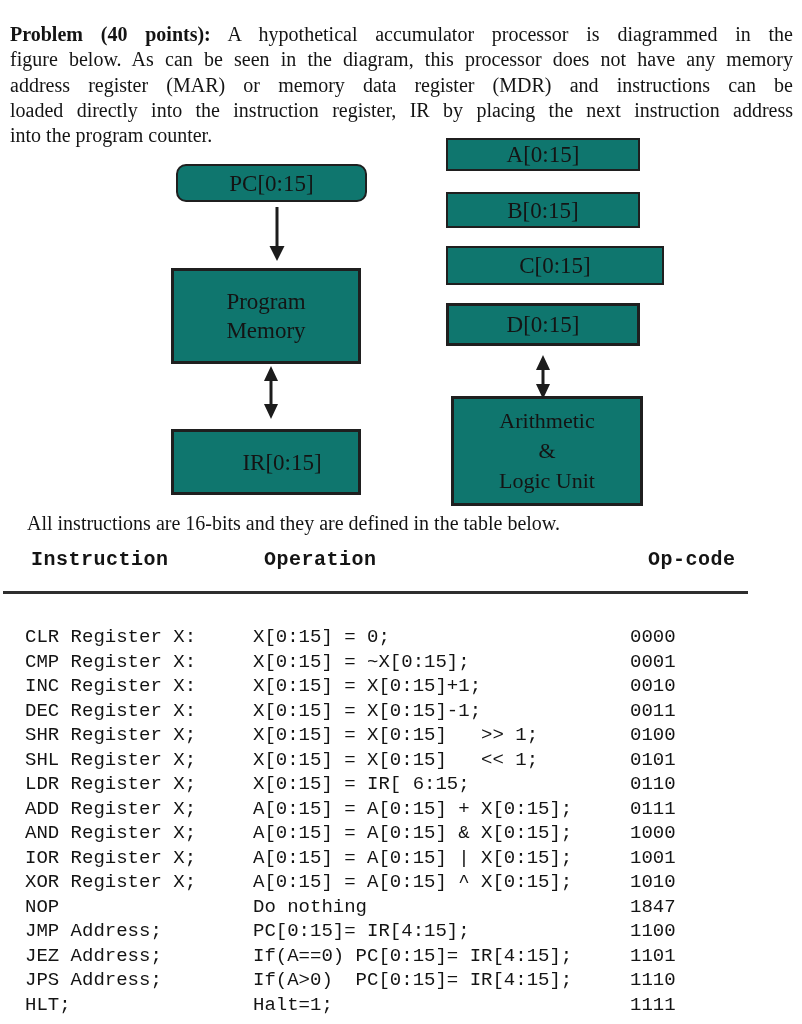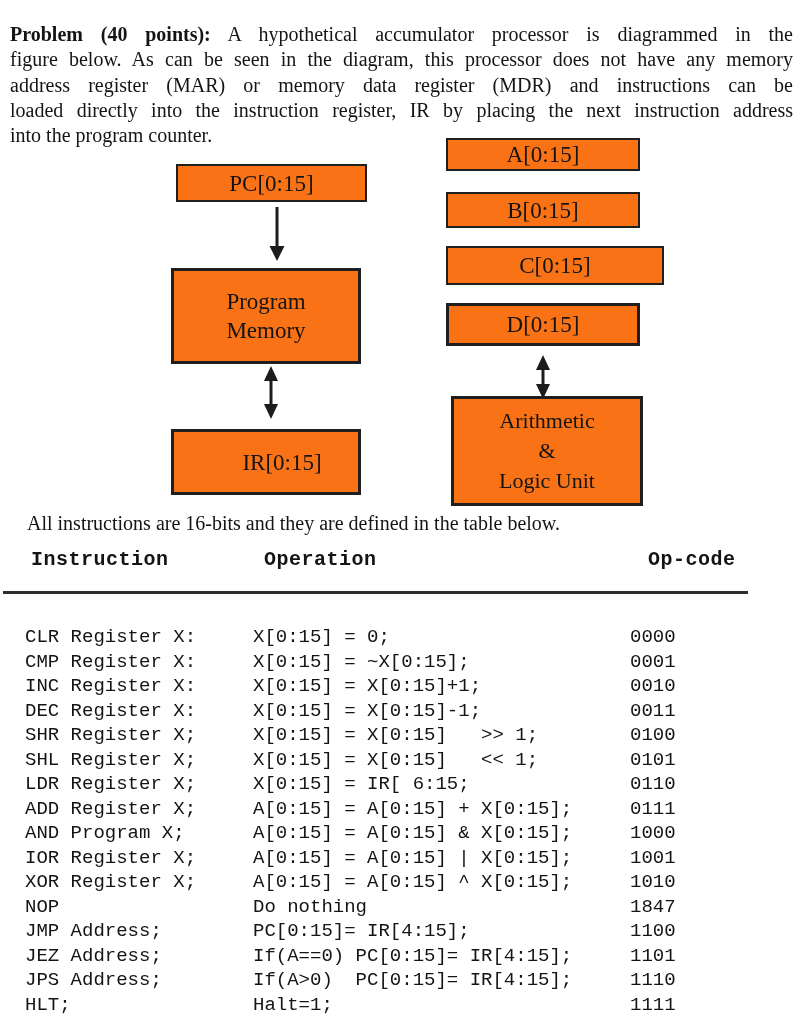--- a/index.html
+++ b/index.html
@@ -9,21 +9,21 @@
   
   .intro{position:absolute;left:10px;top:22px;width:783px;
          font-size:20px;line-height:25.3px;}
   .intro .jline{text-align:justify;text-align-last:justify;}
   .intro .lastline{text-align:left;}
   .bold{font-weight:bold;}
 
   
   .box{position:absolute;box-sizing:border-box;border:2px solid #1f1f1f;
        display:flex;flex-direction:column;align-items:center;justify-content:center;
-       font-size:23px;text-align:center;background:#f97316;line-height:29px;}
+       font-size:23px;text-align:center;background:#0f766e;line-height:29px;}
   .thick{border-width:3px;}
   svg.overlay{position:absolute;left:0;top:0;pointer-events:none;}
 
   
   .note{position:absolute;left:27px;top:512px;font-size:20px;}
   .thead{position:absolute;top:548px;left:0;width:802px;height:24px;}
   .thead span{position:absolute;font-family:"Liberation Mono",monospace;
               font-weight:bold;font-size:20px;letter-spacing:0.5px;white-space:pre;}
   .h-instr{left:31px;} .h-op{left:264px;} .h-code{left:648px;}
   .rule{position:absolute;top:591px;left:3px;width:745px;height:3px;background:#2e2e2e;}
@@ -39,21 +39,21 @@
 <div class="intro">
   <div class="jline"><span class="bold">Problem (40 points):</span><span> A hypothetical accumulator processor is diagrammed in the</span></div>
   <div class="jline">figure below. As can be seen in the diagram, this processor does not have any memory</div>
   <div class="jline">address register (MAR) or memory data register (MDR) and instructions can be</div>
   <div class="jline">loaded directly into the instruction register, IR by placing the next instruction address</div>
   <div class="lastline">into the program counter.</div>
 </div>
 
 <div>
 
-  <div class="box" style="left:176px;top:164px;width:191px;height:38px;">
+  <div class="box" style="left:176px;top:164px;width:191px;height:38px;border-radius:10px;">
     <span>PC[0:15]</span>
   </div>
 
   <div class="box thick" style="left:171px;top:268px;width:190px;height:96px;">
     <span>Program</span>
     <span>Memory</span>
   </div>
 
   <div class="box thick" style="left:171px;top:429px;width:190px;height:66px;padding-left:32px;">
     <span>IR[0:15]</span>
@@ -149,21 +149,21 @@
         <span class="c-instr">LDR Register X;</span>
         <span class="c-op">X[0:15] = IR[ 6:15;</span>
         <span class="c-code">0110</span>
       </div>
     <div class="trow">
         <span class="c-instr">ADD Register X;</span>
         <span class="c-op">A[0:15] = A[0:15] + X[0:15];</span>
         <span class="c-code">0111</span>
       </div>
     <div class="trow">
-        <span class="c-instr">AND Program X;</span>
+        <span class="c-instr">AND Register X;</span>
         <span class="c-op">A[0:15] = A[0:15] &amp; X[0:15];</span>
         <span class="c-code">1000</span>
       </div>
     <div class="trow">
         <span class="c-instr">IOR Register X;</span>
         <span class="c-op">A[0:15] = A[0:15] | X[0:15];</span>
         <span class="c-code">1001</span>
       </div>
     <div class="trow">
         <span class="c-instr">XOR Register X;</span>

